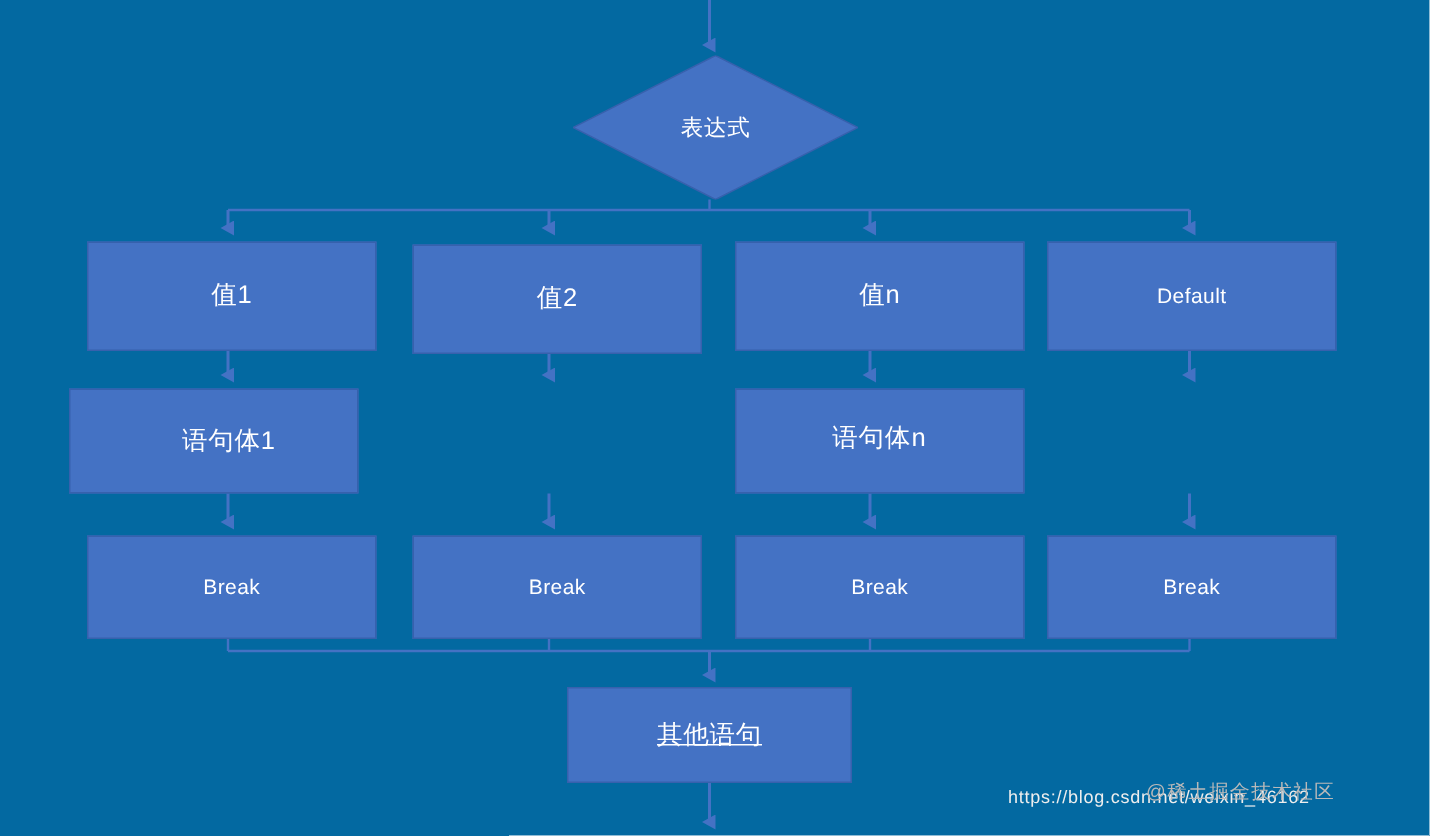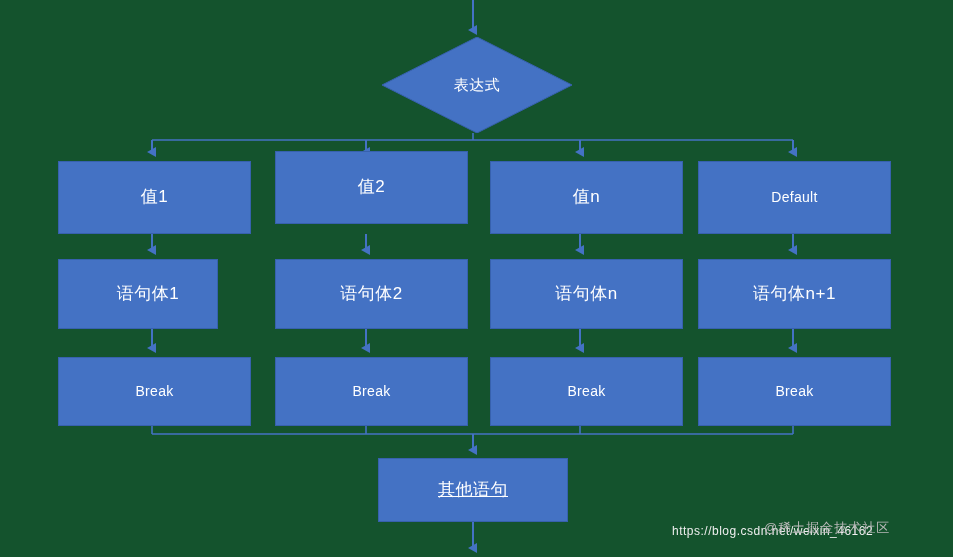--- a/index.html
+++ b/index.html
@@ -8,21 +8,21 @@
     padding: 0;
     background: #ffffff;
   }
   body {
     font-family: "Liberation Sans", "DejaVu Sans", sans-serif;
   }
   #canvas {
     position: relative;
     width: 953px;
     height: 557px;
-    background: #14532d;
+    background: #0369a1;
     overflow: hidden;
   }
   #wires {
     position: absolute;
     left: 0;
     top: 0;
     width: 953px;
     height: 557px;
     pointer-events: none;
   }
@@ -166,41 +166,35 @@
   <div class="diamond-wrap" style="left:382px; top:37px; width:190px; height:96px;">
     <svg class="diamond-shape" viewBox="0 0 190 96" xmlns="http://www.w3.org/2000/svg">
       <polygon points="95,0 190,48 95,96 0,48" fill="#4472C4" stroke="#3761ad" stroke-width="1"></polygon>
     </svg>
     <div class="diamond-label">表达式</div>
   </div>
 
   <div class="node" style="left:58px; top:161px; width:193px; height:73px;">
     <span>值1</span>
   </div>
-  <div class="node" style="left:275px; top:151px; width:193px; height:73px;">
+  <div class="node" style="left:275px; top:163px; width:193px; height:73px;">
     <span>值2</span>
   </div>
   <div class="node latin" style="left:698px; top:161px; width:193px; height:73px;">
     <span>Default</span>
   </div>
   <div class="node" style="left:490px; top:161px; width:193px; height:73px;">
     <span>值n</span>
   </div>
 
-  <div class="node" style="left:58px; top:259px; width:160px; height:70px;padding-left:20px;">
+  <div class="node" style="left:46px; top:259px; width:193px; height:70px;padding-left:20px;">
     <span>语句体1</span>
   </div>
-  <div class="node" style="left:275px; top:259px; width:193px; height:70px;">
-    <span>语句体2</span>
-  </div>
-  <div class="node" style="left:490px; top:259px; width:193px; height:70px;">
+  <div class="node" style="left:490px; top:259px; width:193px; height:70px;font-family:Liberation Mono, monospace;">
     <span>语句体n</span>
-  </div>
-  <div class="node" style="left:698px; top:259px; width:193px; height:70px;">
-    <span>语句体n+1</span>
   </div>
 
   <div class="node latin" style="left:58px; top:357px; width:193px; height:69px;">
     <span>Break</span>
   </div>
   <div class="node latin" style="left:275px; top:357px; width:193px; height:69px;">
     <span>Break</span>
   </div>
   <div class="node latin" style="left:490px; top:357px; width:193px; height:69px;">
     <span>Break</span>

